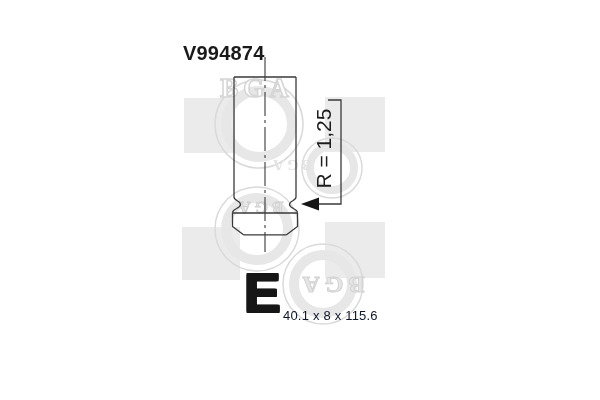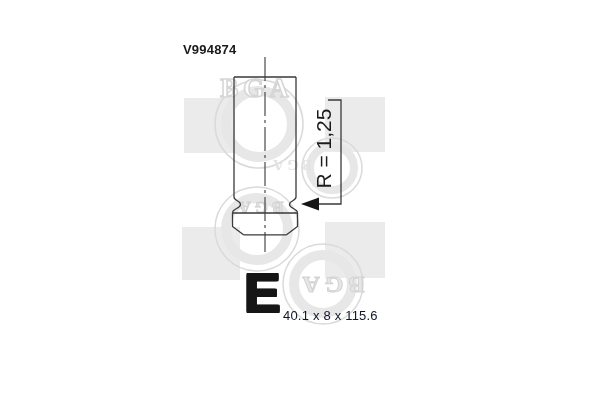--- a/index.html
+++ b/index.html
@@ -9,21 +9,21 @@
     height: 400px;
     background: #ffffff;
     overflow: hidden;
     font-family: "Liberation Sans", "DejaVu Sans", sans-serif;
   }
   .layer { position: absolute; left: 0; top: 0; }
   .part-number {
     position: absolute;
     left: 183px;
     top: 42px;
-    font-size: 13px;
+    font-size: 20px;
     font-weight: bold;
     color: #1a1a1a;
     letter-spacing: 0.2px;
   }
   .radius-label {
     position: absolute;
     left: 281px;
     top: 136px;
     width: 84px;
     height: 25px;

